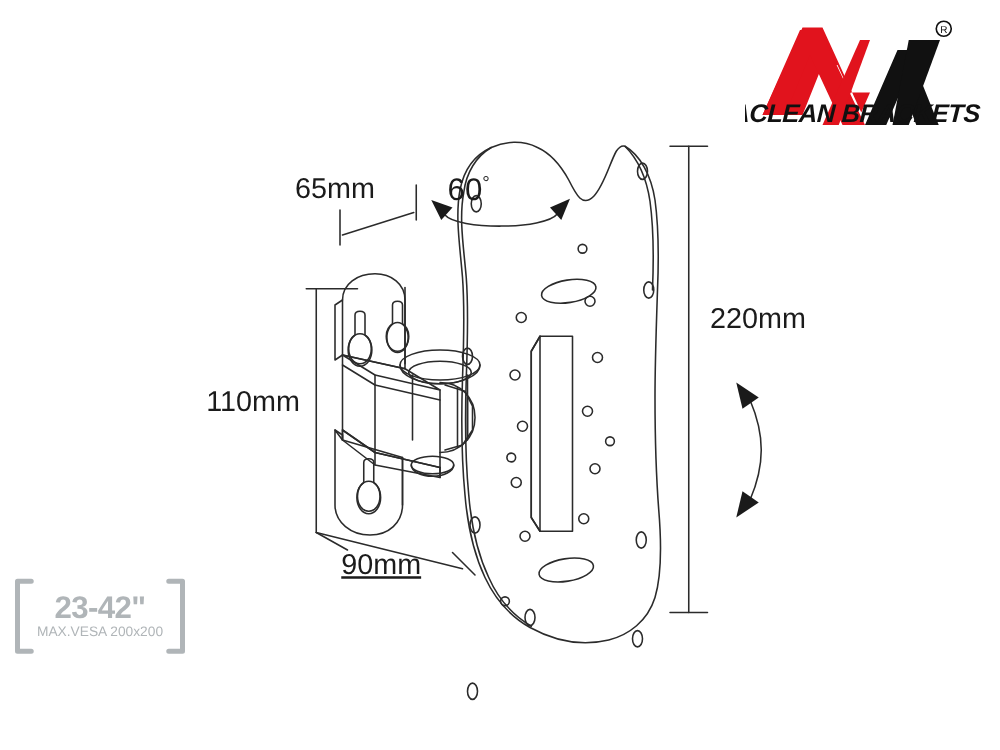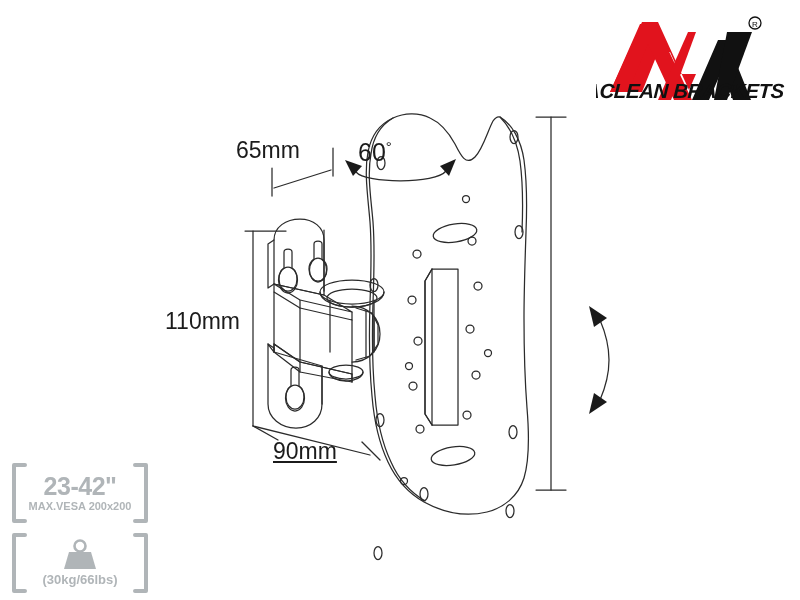--- a/index.html
+++ b/index.html
@@ -29,21 +29,21 @@
   
   #badges{position:absolute;left:6px;top:462px;width:150px;}
   .badge{position:relative;width:148px;height:62px;}
   .badge + .badge{margin-top:8px;}
   .badge .brk{position:absolute;top:0;width:20px;height:62px;}
   .badge .brk.l{left:2px;}
   .badge .brk.r{right:2px;}
   .badge-body{position:absolute;left:22px;right:22px;top:0;height:62px;
     display:flex;flex-direction:column;align-items:center;justify-content:center;}
   .size-txt{font-size:25px;font-weight:bold;color:#b0b5b8;letter-spacing:-0.5px;line-height:26px;}
-  .vesa-txt{font-size:11px;font-weight:bold;color:#b0b5b8;letter-spacing:0px;line-height:14px;}
+  .vesa-txt{font-size:11px;font-weight:normal;color:#b0b5b8;letter-spacing:0px;line-height:14px;}
   .weight-txt{font-size:13px;font-weight:bold;color:#b0b5b8;line-height:15px;margin-top:1px;}
   .weight-ico{display:block;}
 </style>
 </head>
 <body>
 
 <div id="stage">
 
   <div id="logo">
     <svg width="192" height="86" viewBox="0 0 192 86">
@@ -249,50 +249,36 @@
 
     </g>
   </svg>
 
   <div class="dim" id="lbl-65">65mm</div>
 
   <div class="dim" id="lbl-110">110mm</div>
 
   <div class="dim" id="lbl-90">90mm</div>
 
+  <div class="dim" id="lbl-220">220mm</div>
 
   <div class="dim" id="lbl-60"><span>60</span><span class="deg">°</span></div>
 
 
   <div id="badges">
 
     <div class="badge">
       <svg class="brk l" viewBox="0 0 20 62">
         <path d="M17 3 L6 3 L6 59 L17 59" fill="none" stroke="#b0b5b8" stroke-width="4" stroke-linecap="round" stroke-linejoin="round"></path>
       </svg>
       <svg class="brk r" viewBox="0 0 20 62">
         <path d="M3 3 L14 3 L14 59 L3 59" fill="none" stroke="#b0b5b8" stroke-width="4" stroke-linecap="round" stroke-linejoin="round"></path>
       </svg>
       <div class="badge-body">
         <div class="size-txt">23-42"</div>
         <div class="vesa-txt">MAX.VESA 200x200</div>
       </div>
     </div>
 
-    <div class="badge">
-      <svg class="brk l" viewBox="0 0 20 62">
-        <path d="M17 3 L6 3 L6 59 L17 59" fill="none" stroke="#b0b5b8" stroke-width="4" stroke-linecap="round" stroke-linejoin="round"></path>
-      </svg>
-      <svg class="brk r" viewBox="0 0 20 62">
-        <path d="M3 3 L14 3 L14 59 L3 59" fill="none" stroke="#b0b5b8" stroke-width="4" stroke-linecap="round" stroke-linejoin="round"></path>
-      </svg>
-      <div class="badge-body">
-        <svg class="weight-ico" width="48" height="32" viewBox="0 0 48 32">
-          <circle cx="24" cy="7" r="5.5" fill="none" stroke="#b0b5b8" stroke-width="2.6"></circle>
-          <path d="M13 13 L35 13 L40 30 L8 30 Z" fill="#b0b5b8"></path>
-        </svg>
-        <div class="weight-txt">(30kg/66lbs)</div>
-      </div>
-    </div>
 
   </div>
 
 </div>
 
 </body></html>

